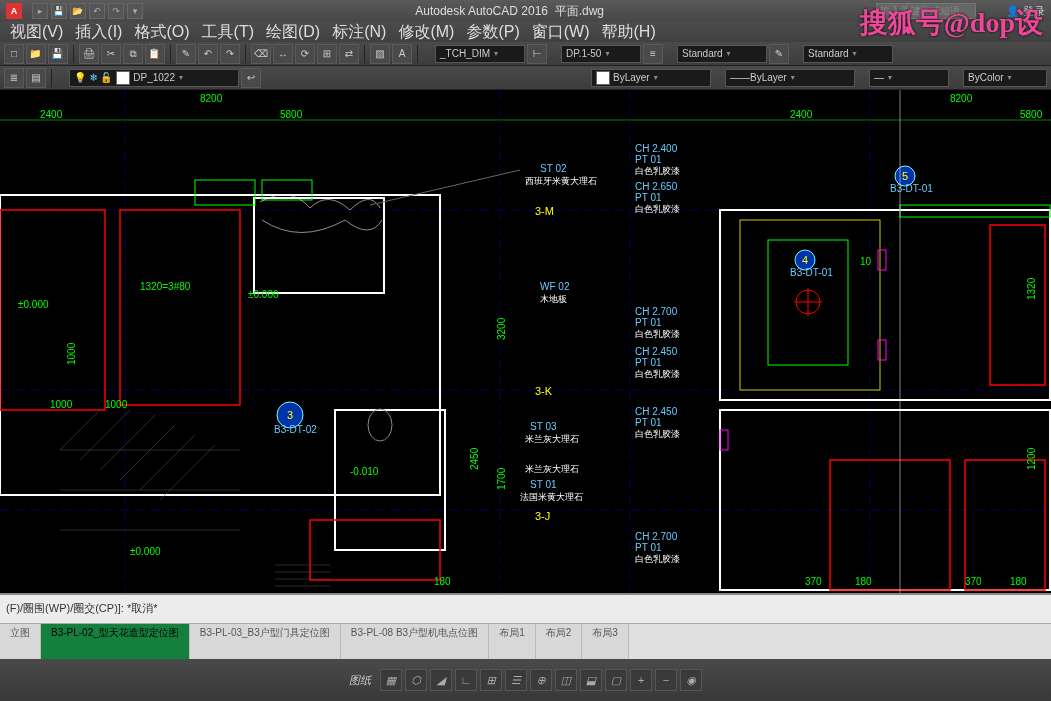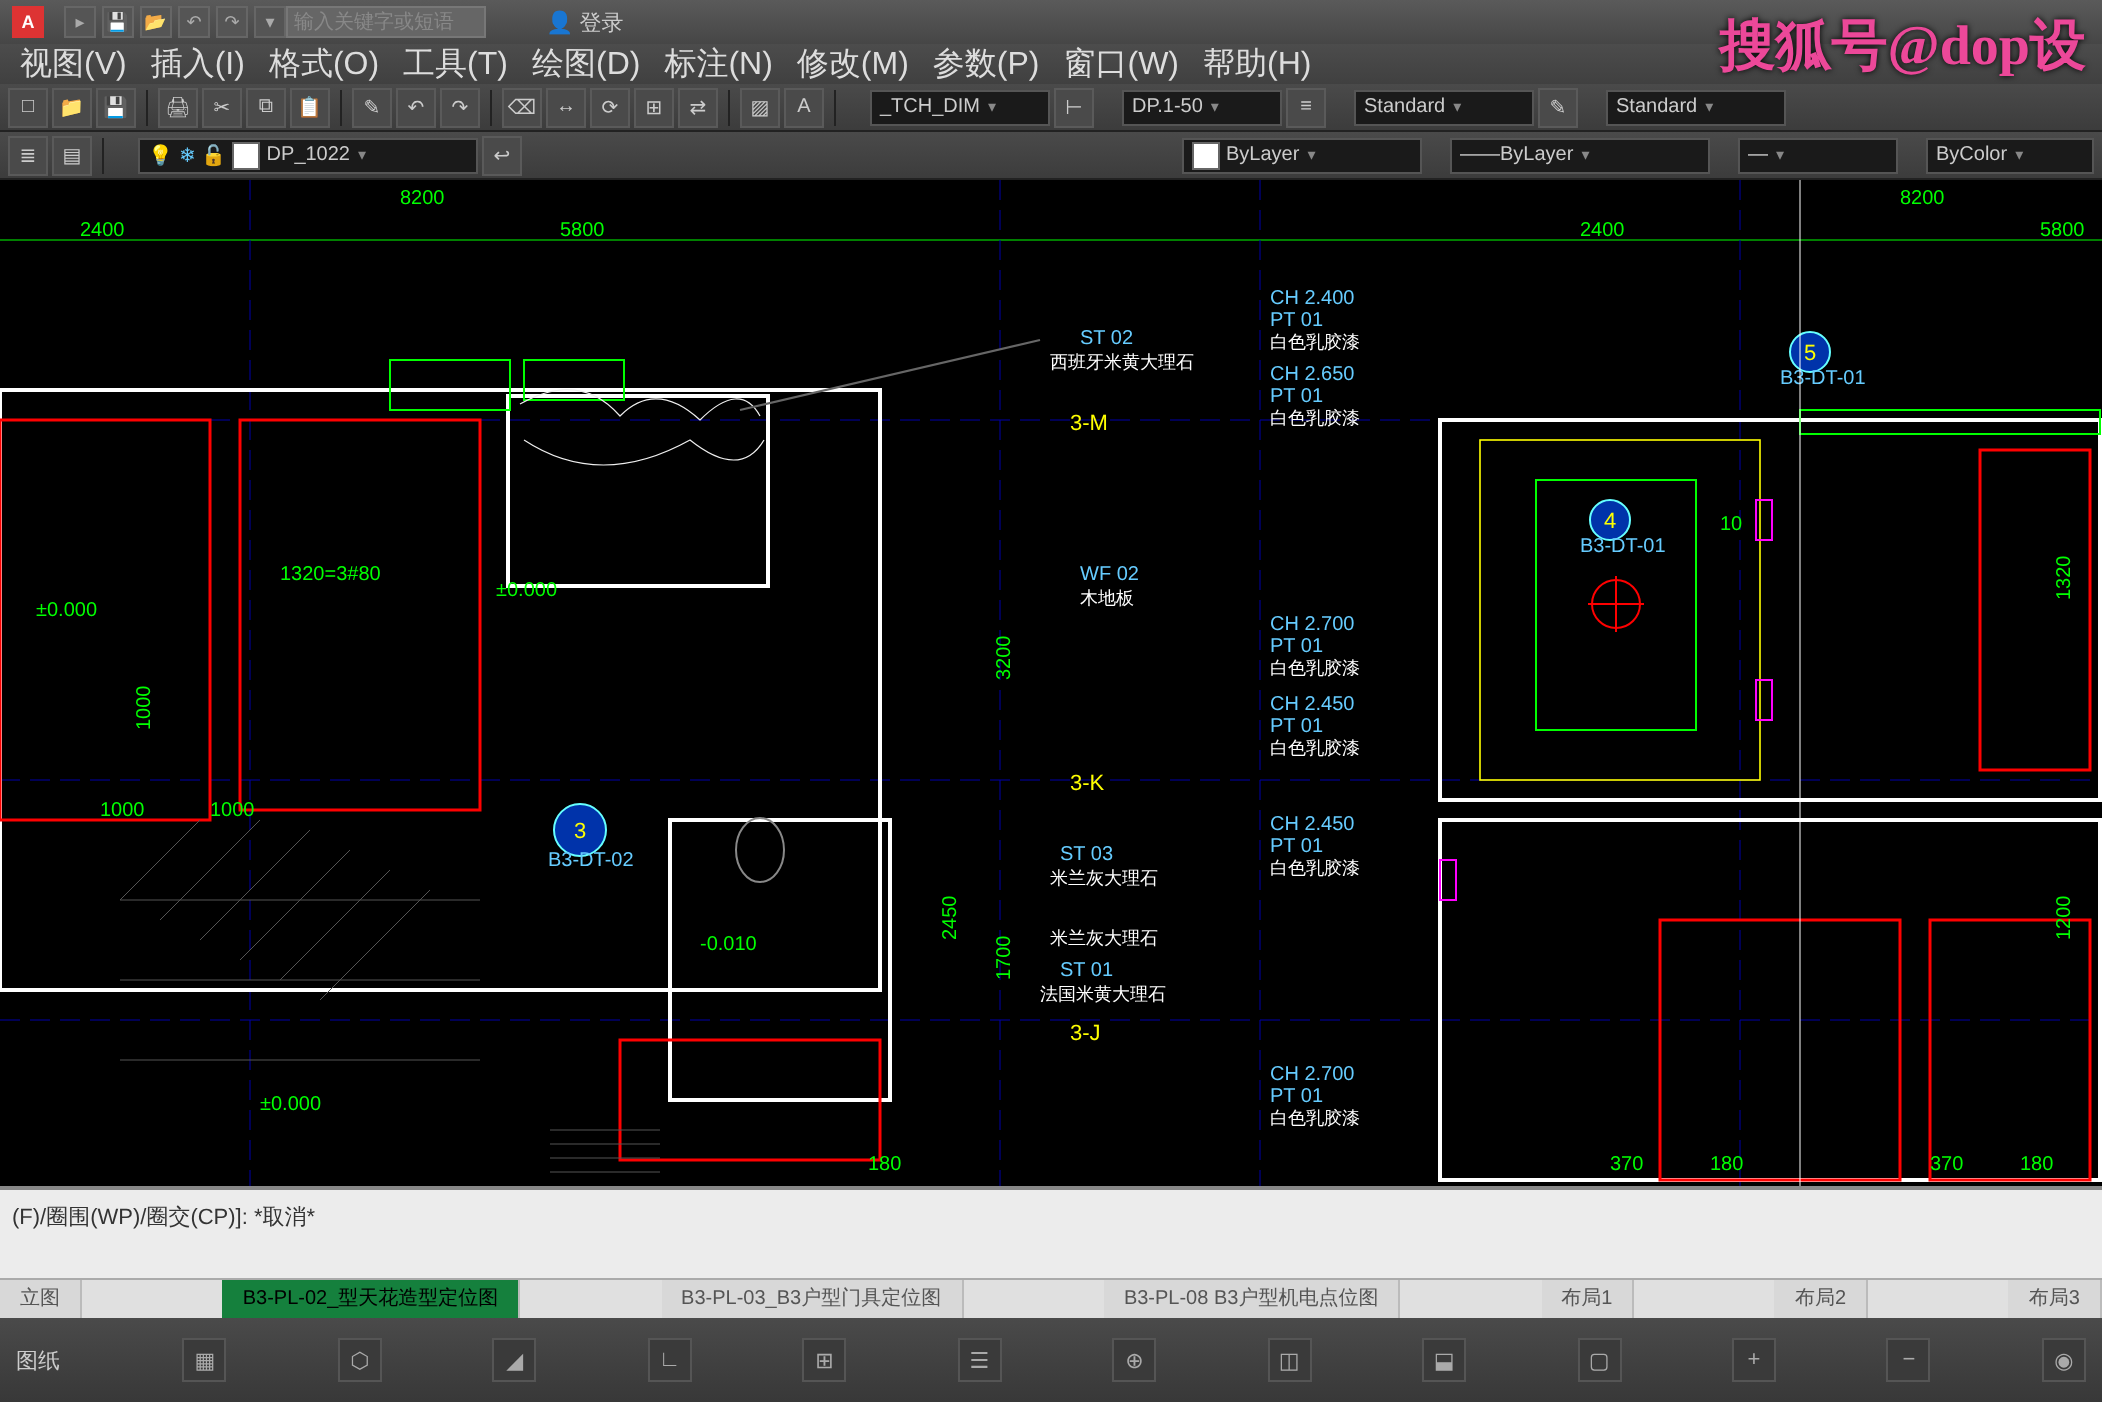--- a/index.html
+++ b/index.html
@@ -32,40 +32,43 @@
 .wall-green { stroke:#0f0; stroke-width:1; fill:none; }
 .wall-yellow { stroke:#ff0; stroke-width:0.8; fill:none; }
 .wall-magenta{ stroke:#f0f; stroke-width:1; fill:none;}
 .label-yel { fill:#ff0; font-size:11px; }
 .label-cyan { fill:#6cf; font-size:10px; }
 .label-white{ fill:#fff; font-size:9px;}
 .sec-mark { fill:#03a; stroke:#6ff; }
 .hatch { stroke:#555; stroke-width:0.5; }
 
 .cmdline { position:absolute; bottom:62px; left:0; right:0; height:46px; background:#ececec; border-top:2px solid #888; padding:6px; font-size:11px; color:#333; font-family:"SimSun",monospace;}
-.tabs { position:absolute; bottom:42px; left:0; right:0; height:20px; background:#e0e0e0; display:flex; border-top:1px solid #aaa;justify-content:space-between; }
+.tabs { position:absolute; bottom:42px; left:0; right:0; height:36px; background:#e0e0e0; display:flex; border-top:1px solid #aaa; }
 .tab { padding:2px 10px; font-size:10px; color:#555; border-right:1px solid #bbb; background:#d8d8d8; cursor:pointer;}
 .tab.active { background:#15803d; color:#000; font-weight:normal; }
-.statusbar { position:absolute; bottom:0; left:0; right:0; height:42px; background:linear-gradient(#4a4a4a,#383838); display:flex; align-items:center; justify-content:space-between; padding:0 8px; gap:3px; }
+.statusbar { position:absolute; bottom:0; left:0; right:0; height:42px; background:linear-gradient(#4a4a4a,#383838); display:flex; align-items:center; justify-content:center; padding:0 8px; gap:3px;font-style:italic; }
 .st-btn { width:22px; height:22px; background:#3a3a3a; border:1px solid #555; display:flex;align-items:center;justify-content:center; color:#aaa; font-size:11px; cursor:pointer;}
 
 .watermark { position:absolute; top:4px; right:8px; font-size:28px; font-weight:bold; color:#ec4899; z-index:100; font-family:"Microsoft YaHei"; text-shadow:0 0 3px #000; pointer-events:none;}
 </style>
 </head>
 <body>
 
 <div class="titlebar">
   <div class="app-icon">A</div>
   <div class="qat">
     <span>▸</span>
     <span>💾</span>
     <span>📂</span>
     <span>↶</span>
     <span>↷</span>
     <span>▾</span>
+  </div>
+  <div class="title-text">
+    <span>Autodesk AutoCAD 2016</span>&nbsp;&nbsp;<span>平面.dwg</span>
   </div>
   <div class="search">输入关键字或短语</div>
   <span style="margin-left:20px;">👤 <span>登录</span></span>
 </div>
 
 <div class="menubar">
   <span>视图(V)</span>
   <span>插入(I)</span>
   <span>格式(O)</span>
   <span>工具(T)</span>

